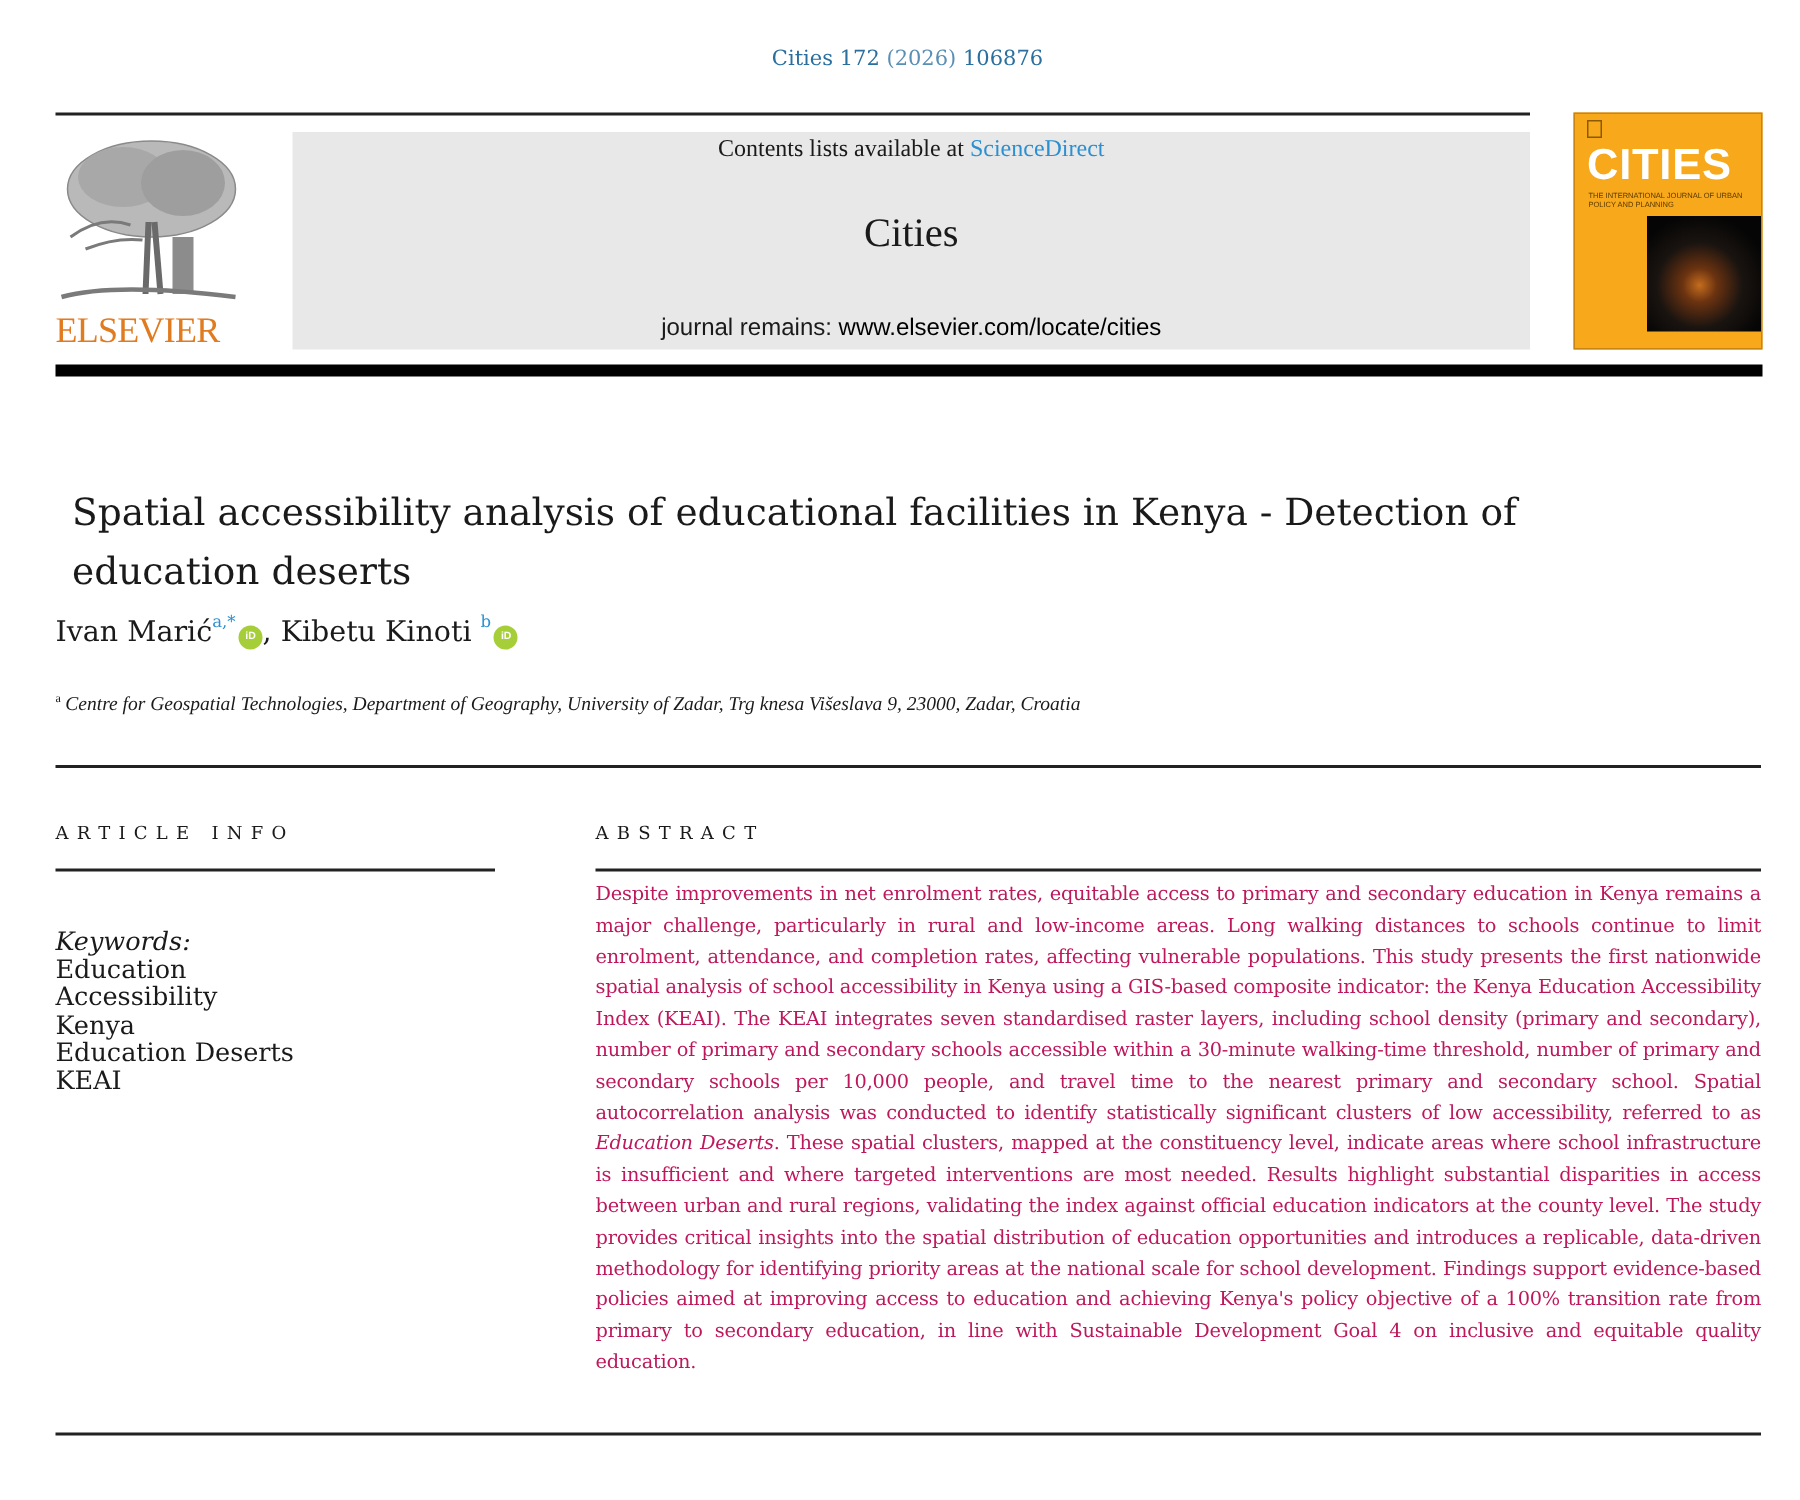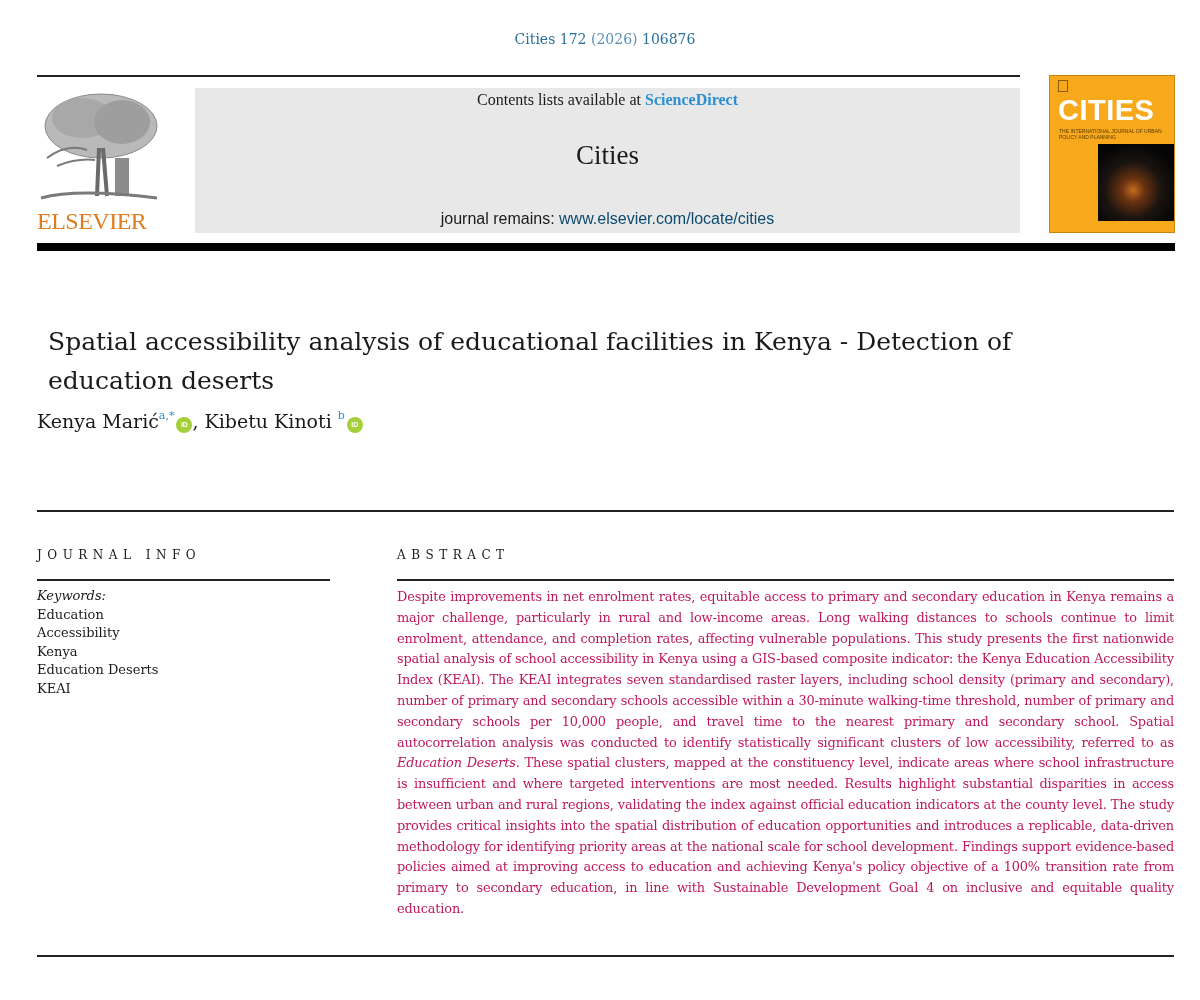--- a/index.html
+++ b/index.html
@@ -10,24 +10,24 @@
   .citation .yr { color: #5a8fb5; }
 
   .top-rule { position: absolute; left: 37px; top: 75px; width: 983px; height: 2px; background: #222; }
 
   .elsevier-logo { position: absolute; left: 37px; top: 88px; width: 128px; height: 148px; }
   .elsevier-logo .tree { position: absolute; left: 0; top: 0; width: 128px; height: 118px; }
   .elsevier-logo .wordmark { position: absolute; left: 0; top: 118px; width: 128px; font-family: "Liberation Serif", serif; font-size: 24px; color: #e07b1f; letter-spacing: -0.5px; line-height: 30px; }
 
   .masthead { position: absolute; left: 195px; top: 88px; width: 825px; height: 145px; background: #e8e8e8; text-align: center; }
   .masthead .contents { position: absolute; top: 3px; left: 0; width: 100%; font-family: "Liberation Serif", serif; font-size: 16px; color: #1a1a1a; }
-  .masthead .contents a { color: #2b8fd0; font-weight: bold; }
+  .masthead .contents a { color: #2b8fd0; }
   .masthead .journal { position: absolute; top: 52px; left: 0; width: 100%; font-family: "Liberation Serif", serif; font-size: 27px; color: #1a1a1a; }
   .masthead .homepage { position: absolute; top: 122px; left: 0; width: 100%; font-family: "Liberation Sans", sans-serif; font-size: 16px; color: #1a1a1a; }
-  .masthead .homepage a { color: #0c4a6e; }
+  .masthead .homepage a { color: #000000; }
 
   .cover { position: absolute; left: 1049px; top: 75px; width: 126px; height: 158px; background: #f7a81b; border: 1px solid #c98511; box-sizing: border-box; overflow: hidden; }
   .cover .cover-title { position: absolute; left: 8px; top: 18px; font-family: "Liberation Sans", sans-serif; font-weight: bold; font-size: 29px; color: #ffffff; letter-spacing: 0.5px; }
   .cover .cover-sub { position: absolute; left: 9px; top: 52px; width: 110px; font-family: "Liberation Sans", sans-serif; font-size: 5px; color: #5a3a00; line-height: 6px; }
   .cover .cover-img { position: absolute; left: 48px; top: 68px; width: 78px; height: 77px; background: radial-gradient(circle at 45% 60%, #c46c1e 0%, #6b3310 18%, #1a1410 45%, #050505 75%); }
   .cover .cover-badge { position: absolute; left: 8px; top: 4px; width: 8px; height: 10px; border: 1px solid #8a5a00; }
 
   .thick-rule { position: absolute; left: 37px; top: 243px; width: 1138px; height: 8px; background: #000; }
 
   .article-title { position: absolute; left: 37px; top: 311px; width: 1000px; font-family: "DejaVu Serif", serif; font-size: 25px; line-height: 39px; color: #1a1a1a; }
@@ -41,21 +41,21 @@
 
   .mid-rule { position: absolute; left: 37px; top: 510px; width: 1137px; height: 1.5px; background: #222; }
 
   .section-head { position: absolute; top: 548px; font-family: "DejaVu Serif", serif; font-size: 12px; letter-spacing: 5.5px; color: #1a1a1a; }
   .info-head { left: 37px; }
   .abstract-head { left: 397px; }
 
   .info-rule { position: absolute; left: 37px; top: 579px; width: 293px; height: 1.5px; background: #222; }
   .abstract-rule { position: absolute; left: 397px; top: 579px; width: 777px; height: 1.5px; background: #222; }
 
-  .keywords { position: absolute; left: 37px; top: 587px; font-family: "DejaVu Serif", serif; font-size: 13px; line-height: 18.5px; color: #1a1a1a; }
+  .keywords { position: absolute; left: 37px; top: 619px; font-family: "DejaVu Serif", serif; font-size: 17px; line-height: 18.5px; color: #1a1a1a; }
   .keywords .kw-label { font-style: italic; }
 
   .abstract-body { position: absolute; left: 397px; top: 587px; width: 777px; font-family: "DejaVu Serif", serif; font-size: 12.9px; line-height: 20.8px; color: #be185d; text-align: justify; hyphens: manual; letter-spacing: -0.15px; }
 
   .bottom-rule { position: absolute; left: 37px; top: 955px; width: 1137px; height: 1.5px; background: #222; }
 </style>
 </head>
 <body>
 
 <div class="citation">
@@ -97,29 +97,30 @@
   <div class="cover-title">CITIES</div>
   <div class="cover-sub">THE INTERNATIONAL JOURNAL OF URBAN POLICY AND PLANNING</div>
   <div class="cover-img"></div>
 </div>
 
 <div class="thick-rule"></div>
 
 <h1 class="article-title" style="margin:11px;font-weight:normal;">Spatial accessibility analysis of educational facilities in Kenya - Detection of education deserts</h1>
 
 <div class="authors">
-  <a href="#" style="color:inherit">Kenya Marić</a><sup><span>a,</span><span>*</span></sup><span class="orcid">iD</span><span>, </span><a href="#" style="color:inherit">Kibetu Kinoti</a> <sup>b</sup><span class="orcid">iD</span>
+  <a href="#" style="color:inherit">Ivan Marić</a><sup><span>a,</span><span>*</span></sup><span class="orcid">iD</span><span>, </span><a href="#" style="color:inherit">Kibetu Kinoti</a> <sup>b</sup><span class="orcid">iD</span>
 </div>
 
 <div class="affils">
+  <div><sup>a</sup><span>Centre for Geospatial Technologies, Department of Geography, University of Zadar, Trg knesa Višeslava 9, 23000, Zadar, Croatia</span></div>
 </div>
 
 <div class="mid-rule"></div>
 
-<div class="section-head info-head">JOURNAL INFO</div>
+<div class="section-head info-head">ARTICLE INFO</div>
 <div class="info-rule"></div>
 <div class="keywords">
   <div class="kw-label">Keywords:</div>
   <div>Education</div>
   <div>Accessibility</div>
   <div>Kenya</div>
   <div>Education Deserts</div>
   <div>KEAI</div>
 </div>
 

